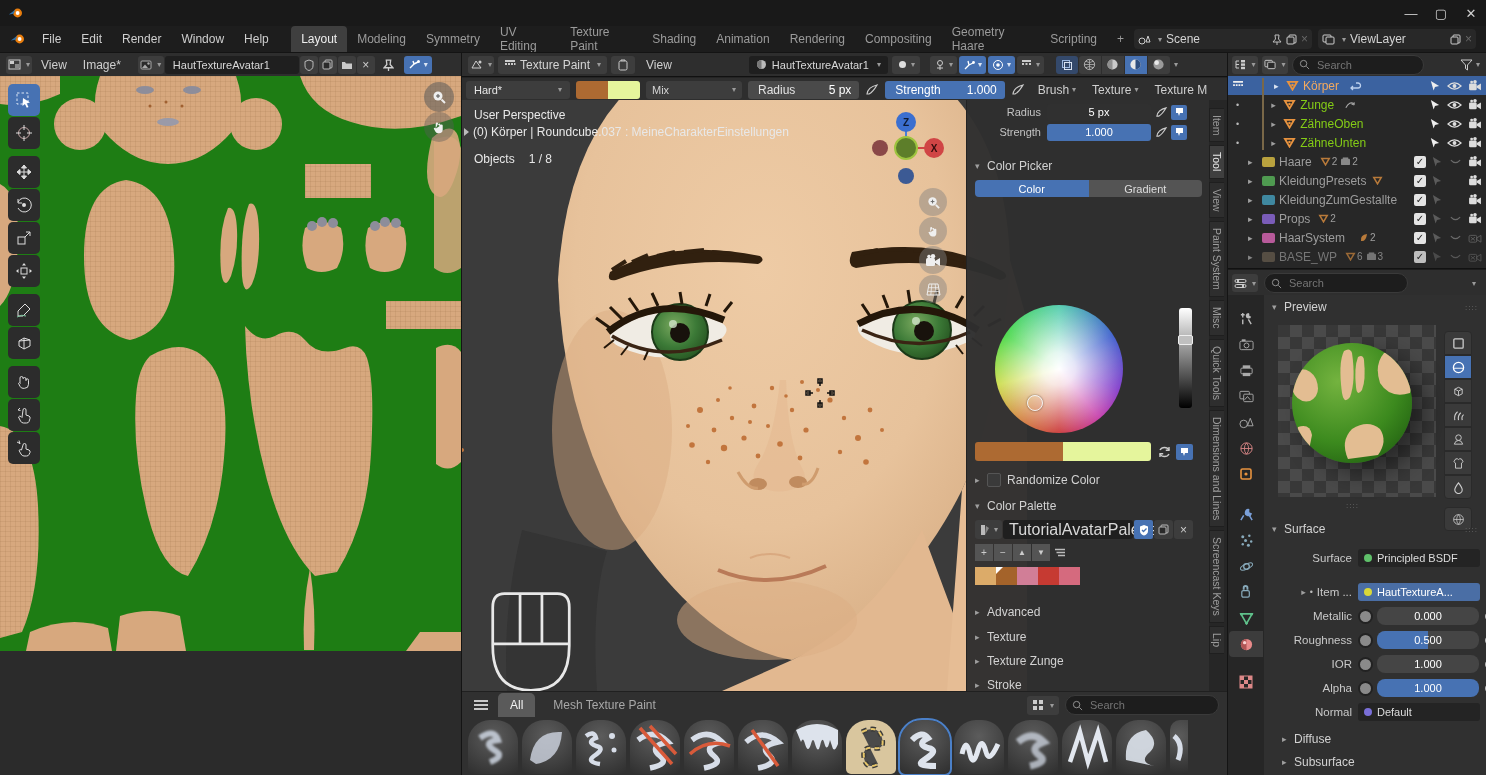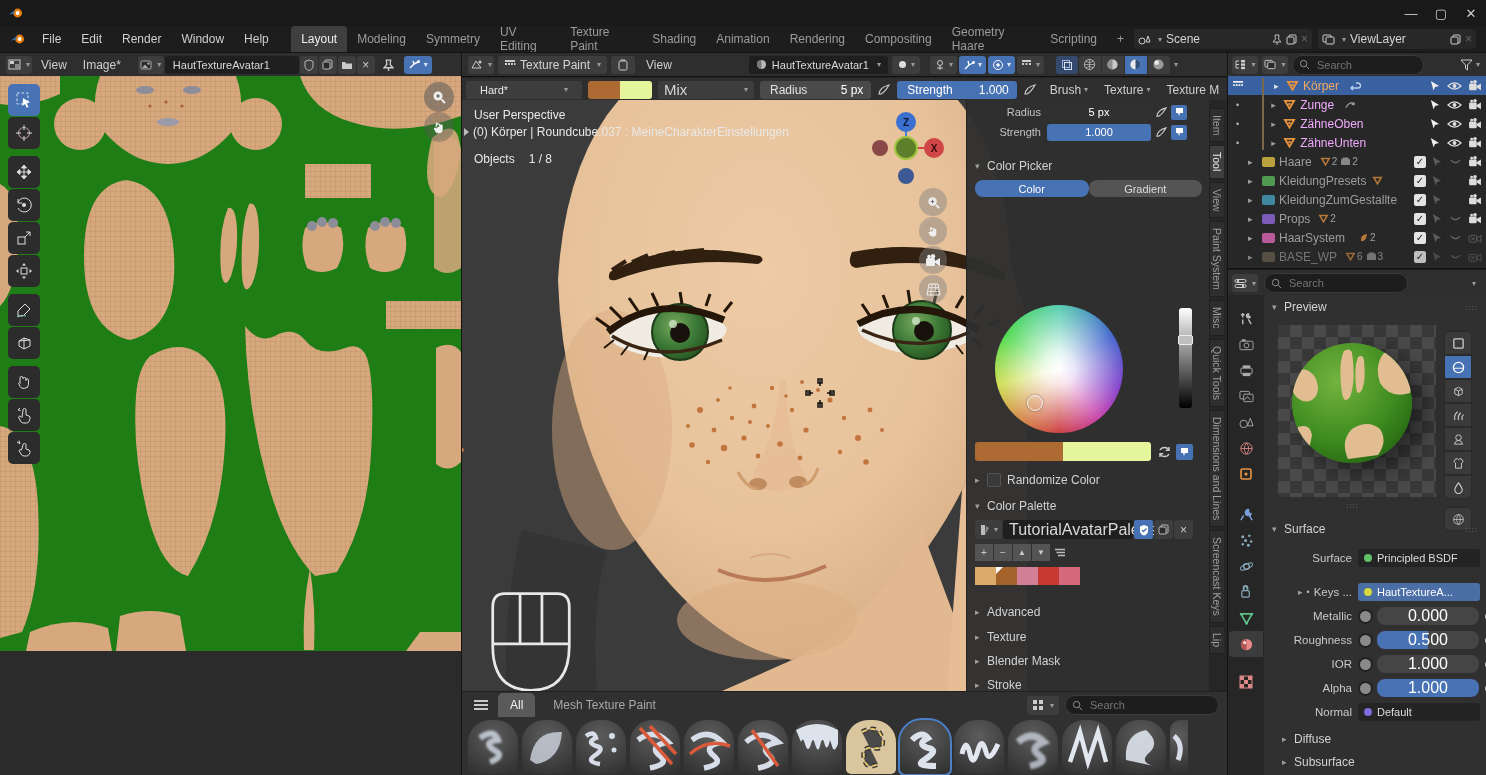--- a/index.html
+++ b/index.html
@@ -24,53 +24,53 @@
   .ws-tab.active{background:#3f3f3f;color:#efefef;border-radius:4px 4px 0 0;}
   .id-widget{background:#282828;border-radius:4px;height:20px;display:flex;align-items:center;padding:0 4px;gap:4px;}
   
   .editor-icon{width:26px;height:18px;background:#3d3d3d;border-radius:3px;display:flex;align-items:center;justify-content:center;gap:2px;}
   .hmenu{color:#cfcfcf;padding:0 7px;}
   .searchbox{background:#1d1d1d;border:1px solid #3a3a3a;border-radius:10px;height:18px;display:flex;align-items:center;padding:0 6px;gap:5px;}
   .searchbox input{background:transparent;border:0;color:#bbb;font-size:11px;width:90px;font-family:inherit;}
   .svgi{display:inline-flex;align-items:center;justify-content:center;}
   
   .ol-row{height:19px;display:flex;align-items:center;font-size:12px;}
-  .ol-name{margin-left:4px;color:#f0abfc;white-space:nowrap;}
+  .ol-name{margin-left:4px;color:#84cc16;white-space:nowrap;}
   .colbox{width:13px;height:10px;border-radius:2px;margin-left:2px;}
   .badge{color:#9f9f9f;font-size:10px;margin-left:1px;}
   .cb{width:12px;height:12px;background:#e4e4e4;border-radius:2px;color:#1c1c1c;font-size:10px;line-height:12px;text-align:center;font-weight:bold;}
   
   #npanel{left:966px;top:100px;width:243px;height:591px;background:rgba(46,46,46,.97);border-left:1px solid #232323;}
   .np-row{display:flex;align-items:center;height:20px;padding:0 6px;}
   .np-label{width:68px;text-align:right;color:#c3c3c3;margin-right:6px;font-size:11px;}
   .slider{height:17px;border-radius:3px;background:#4a4a4a;color:#fff;font-size:11px;display:flex;align-items:center;justify-content:center;position:relative;overflow:hidden;}
   .slider.blue{background:#4772b3;}
   .sec-row{display:flex;align-items:center;height:24px;padding:0 8px;color:#d2d2d2;font-size:12px;}
-  .tabbtn{flex:1;height:17px;display:flex;align-items:center;justify-content:center;font-size:11px;background:#545454;color:#ddd;border-radius:8px;}
+  .tabbtn{flex:1;height:17px;display:flex;align-items:center;justify-content:center;font-size:11px;background:#545454;color:#ddd;}
   .drag-dots{color:#6f6f6f;font-size:8px;letter-spacing:1px;}
   .sep-line{height:1px;background:#6d5c42;}
   .micro{width:18px;height:17px;background:#545454;display:flex;align-items:center;justify-content:center;color:#ccc;font-size:10px;}
   
   #vtabs{left:1209px;top:100px;width:18px;height:591px;background:#262626;}
   .vtab{writing-mode:vertical-rl;font-size:10.5px;color:#9d9d9d;background:#2e2e2e;border:1px solid #1f1f1f;border-right:0;
         border-radius:0 0 0 0;padding:6px 1px;margin-bottom:3px;width:15px;box-sizing:border-box;text-align:center;}
   .vtab.active{background:#3f3f3f;color:#e8e8e8;}
   
   .shelf-tab{height:24px;padding:0 12px;display:flex;align-items:center;color:#a8a8a8;font-size:12px;border-radius:5px 5px 0 0;}
   .shelf-tab.active{background:#5a5a5a;color:#f2f2f2;}
   .thumb{width:50px;height:54px;border-radius:22px 22px 5px 5px;background:radial-gradient(circle at 50% 30%,#5c5c5c,#2e2e2e);position:relative;flex:0 0 auto;}
   .thumb svg{position:absolute;inset:0;}
   .thumb.selected{outline:2px solid #4b80c8;outline-offset:0;}
   
   .ptab{width:30px;height:26px;display:flex;align-items:center;justify-content:center;margin:0 auto;}
   .ptab.active{background:#3c3c3c;border-radius:4px 0 0 4px;width:34px;}
   .prop-row{display:flex;align-items:center;height:22px;}
   .prop-label{width:88px;text-align:right;color:#c9c9c9;font-size:11.5px;margin-right:6px;}
   .sockdot{width:11px;height:11px;border-radius:50%;background:#8a8a8a;border:2px solid #222;}
-  .valfield{width:102px;height:18px;border-radius:8px;background:#454545;color:#fff;font-size:16px;display:flex;align-items:center;justify-content:center;position:relative;overflow:hidden;}
+  .valfield{width:102px;height:18px;border-radius:8px;background:#454545;color:#fff;font-size:11px;display:flex;align-items:center;justify-content:center;position:relative;overflow:hidden;}
   .dd-field{width:110px;height:18px;border-radius:3px;background:#242424;color:#ddd;font-size:11px;display:flex;align-items:center;padding:0 6px;gap:5px;}
   .rdot{width:7px;height:7px;border-radius:50%;background:#bbb;margin-left:6px;}
   .pv-btn{width:26px;height:22px;background:#3a3a3a;border:1px solid #2a2a2a;display:flex;align-items:center;justify-content:center;}
   .pv-btn.active{background:#4772b3;}
   
   .hamb{width:14px;height:2px;background:#c8c8c8;box-shadow:0 4px 0 #c8c8c8,0 8px 0 #c8c8c8;margin-top:-8px;}
 </style>
 </head>
 <body>
 
@@ -457,30 +457,30 @@
         <svg width="13" height="13" viewBox="0 0 14 14">
           <circle cx="7" cy="7" r="5.5" fill="#9a9a9a"></circle>
           <circle cx="5" cy="5" r="2.5" fill="#e8e8e8"></circle>
         </svg>
       </div>
     <span class="chev">▾</span>
   </div>
 </div>
 
 <div class="abs hdr f" style="left:462px;top:77px;width:765px;height:23px;gap:6px;border-top:1px solid #242424">
-  <div class="f btnish" style="margin-left:4px;height:18px;width:88px;padding:0 14px;justify-content:space-between">
+  <div class="f btnish" style="margin-left:4px;height:18px;width:88px;padding:0 8px;justify-content:space-between">
     <span style="font-size:11px;color:#e6e6e6">Hard*</span>
       <span class="chev">▾</span>
   </div>
   <div class="f">
     <div style="width:32px;height:18px;background:#ad6a32;border-radius:3px 0 0 3px"></div>
     <div style="width:32px;height:18px;background:#e5f59c;border-radius:0 3px 3px 0"></div>
   </div>
   <div class="f btnish" style="height:18px;width:84px;padding:0 6px;justify-content:space-between">
-    <span style="font-size:15px">Mix</span>
+    <span style="font-size:11px">Mix</span>
       <span class="chev">▾</span>
   </div>
   <div class="f" style="background:#4a4a4a;border-radius:3px;height:18px;">
     <span style="padding:0 10px;color:#e2e2e2">Radius</span>
     <span style="width:46px;text-align:right;padding-right:8px;color:#fff">5 px</span>
   </div>
   <span class="svgi">
       <svg width="14" height="13" viewBox="0 0 14 13">
         <path d="M2,11 Q3,4 12,2 Q8,9 4,11 Z" fill="none" stroke="#ccc" stroke-width="1.2"></path>
       </svg>
@@ -797,21 +797,21 @@
   <div class="sec-row abs" style="left:0;top:500px;width:100%">
       <span class="panel-arrow">▸</span>
       <span>Advanced</span>
     </div>
   <div class="sec-row abs" style="left:0;top:525px;width:100%">
       <span class="panel-arrow">▸</span>
       <span>Texture</span>
     </div>
   <div class="sec-row abs" style="left:0;top:549px;width:100%">
       <span class="panel-arrow">▸</span>
-      <span>Blender Mask</span>
+      <span>Texture Zunge</span>
     </div>
   <div class="sec-row abs" style="left:0;top:573px;width:100%">
       <span class="panel-arrow">▸</span>
       <span>Stroke</span>
     </div>
   <div class="sec-row abs" style="left:0;top:597px;width:100%">
       <span class="panel-arrow">▸</span>
       <span>Falloff</span>
     </div>
   <div class="sec-row abs" style="left:0;top:621px;width:100%">
@@ -1550,21 +1550,21 @@
     <span class="prop-label">Surface</span>
     <div class="dd-field">
       <span style="width:8px;height:8px;border-radius:50%;background:#5fc06a"></span>
       <span style="white-space:nowrap">Principled BSDF</span>
     </div>
   </div>
   <div class="prop-row abs" style="left:0;top:286px">
     <span class="f" style="width:88px;justify-content:flex-end;margin-right:6px">
       <span class="panel-arrow" style="width:auto;margin-right:4px">▸</span>
       <span style="color:#bbb;font-size:9px;margin-right:4px">•</span>
-      <span style="color:#c9c9c9;font-size:11.5px">Keys ...</span>
+      <span style="color:#c9c9c9;font-size:11.5px">Item ...</span>
     </span>
     <div class="dd-field" style="background:#4a6ea5;color:#fff">
       <span style="width:8px;height:8px;border-radius:50%;background:#d8d83a"></span>
       <span style="white-space:nowrap">HautTextureA...</span>
     </div>
   </div>
   <div class="prop-row abs" style="left:0;top:310px">
     <span class="prop-label">Metallic</span>
     <span class="sockdot"></span>
     <div class="valfield" style="margin-left:4px">

